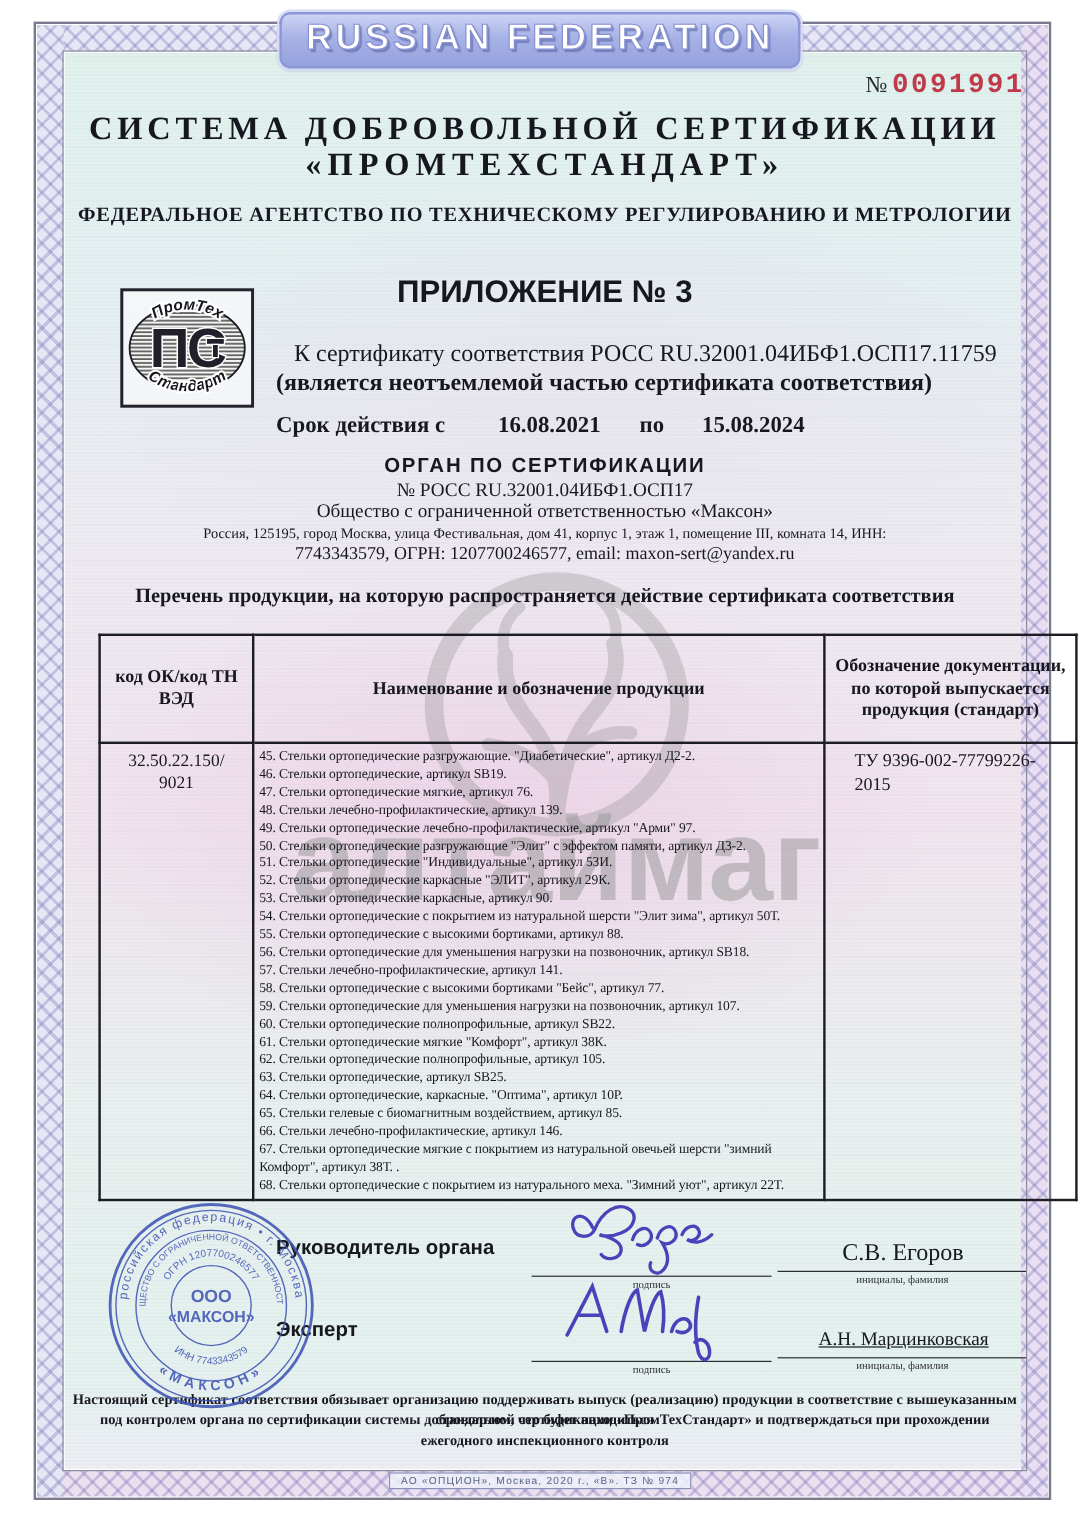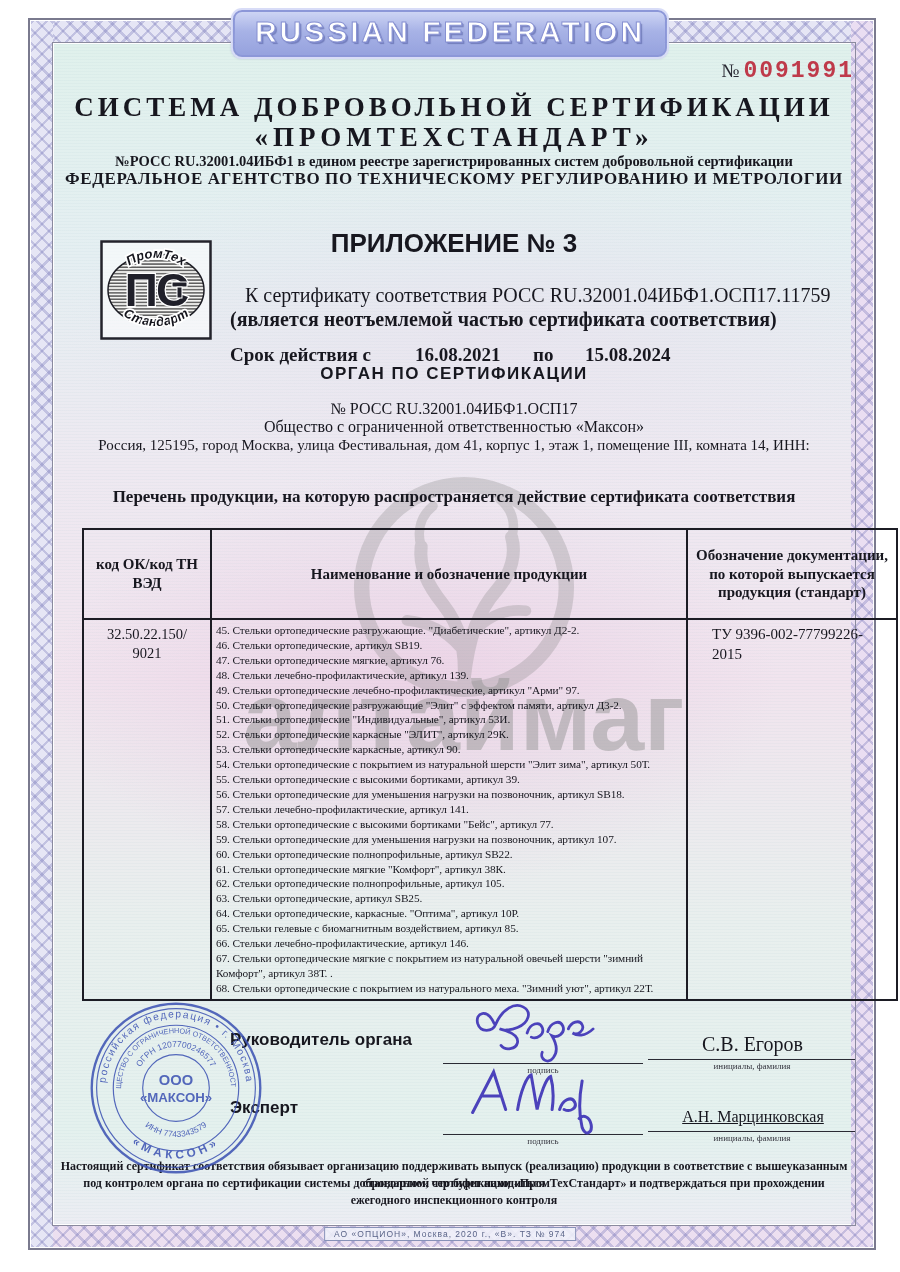--- a/index.html
+++ b/index.html
@@ -48,24 +48,24 @@
   .appendix-title{top:228px;font-family:"Liberation Sans",sans-serif;font-weight:bold;font-size:26px;}
   
   .pts-logo{position:absolute;left:100px;top:240px;z-index:2;}
   
   .ref1{position:absolute;left:245px;top:284px;font-size:20px;font-weight:400;z-index:2;}
   .ref2{position:absolute;left:230px;top:308px;font-size:20px;font-weight:600;z-index:2;}
   .validity{position:absolute;left:0;top:344px;width:900px;z-index:2;font-size:19px;font-weight:bold;}
   .validity span{position:absolute;white-space:nowrap;}
   .v-label{left:230px;} .v-from{left:415px;} .v-po{left:533px;} .v-to{left:585px;}
   
-  .org-h{top:364px;font-family:"Liberation Sans",sans-serif;font-weight:bold;font-size:17px;letter-spacing:1.5px;}
+  .org-h{top:378px;font-family:"Liberation Sans",sans-serif;font-weight:bold;font-size:17px;letter-spacing:1.5px;}
   .org-num{top:400px;font-size:16px;}
   .org-name{top:418px;font-size:16px;}
-  .org-a1{top:437px;font-size:15px;}
+  .org-a1{top:437px;font-size:12px;}
   .org-a2{top:454px;font-size:15px;}
   .prod-h{top:487px;font-weight:bold;font-size:17px;}
   
   .prod-table{position:absolute;left:82px;top:528px;z-index:2;border-collapse:collapse;table-layout:fixed;width:772px;}
   .prod-table td{border:2px solid #1c1c24;vertical-align:top;background:transparent;}
   .hrow td{height:84px;text-align:center;vertical-align:middle;font-weight:bold;font-size:15px;line-height:1.25;padding:2px 6px;}
   .c1{width:114px;} .c2{width:462px;} .c3{width:196px;}
   .code-cell{text-align:center;font-size:14.5px;padding-top:5px;line-height:1.3;}
   .items-cell{padding:3px 4px 0 4px;}
   .items-cell div{font-size:11.3px;letter-spacing:-.1px;line-height:14.9px;}
@@ -122,21 +122,20 @@
   <div class="banner">
     <span>RUSSIAN FEDERATION</span>
   </div>
   <div class="doc-number">
     <span class="pfx">№</span>
     <span class="val">0091991</span>
   </div>
 
   <div class="cline t1">СИСТЕМА ДОБРОВОЛЬНОЙ СЕРТИФИКАЦИИ</div>
   <div class="cline t2">«ПРОМТЕХСТАНДАРТ»</div>
-  <div class="cline t3">№РОСС RU.32001.04ИБФ1 в едином реестре зарегистрированных систем добровольной сертификации</div>
   <div class="cline t4">ФЕДЕРАЛЬНОЕ АГЕНТСТВО ПО ТЕХНИЧЕСКОМУ РЕГУЛИРОВАНИЮ И МЕТРОЛОГИИ</div>
   <div class="cline appendix-title">ПРИЛОЖЕНИЕ № 3</div>
 
   <svg class="pts-logo" width="112" height="100" viewBox="0 0 112 100">
     <defs>
       <pattern id="hatch" width="4" height="3.2" patternUnits="userSpaceOnUse">
         <rect width="4" height="3.2" fill="#f4f4f2"></rect>
           <rect y="1.1" width="4" height="1.1" fill="#2a2a2a"></rect>
       </pattern>
       <path id="arcT" d="M 14 52 A 42 34 0 0 1 98 52"></path>
@@ -161,20 +160,21 @@
     <span class="v-label">Срок действия с</span>
     <span class="v-from">16.08.2021</span>
     <span class="v-po">по</span>
     <span class="v-to">15.08.2024</span>
   </div>
 
   <div class="cline org-h">ОРГАН ПО СЕРТИФИКАЦИИ</div>
   <div class="cline org-num">№ РОСС RU.32001.04ИБФ1.ОСП17</div>
   <div class="cline org-name">Общество с ограниченной ответственностью «Максон»</div>
   <div class="cline org-a1">Россия, 125195, город Москва, улица Фестивальная, дом 41, корпус 1, этаж 1, помещение III, комната 14, ИНН:</div>
+  <div class="cline org-a2">7743343579, ОГРН: 1207700246577, email: maxon-sert@yandex.ru</div>
 
   <div class="cline prod-h">Перечень продукции, на которую распространяется действие сертификата соответствия</div>
   <table class="prod-table">
     <tbody>
         <tr class="hrow">
       <td class="c1">код ОК/код ТН ВЭД</td>
       <td class="c2">Наименование и обозначение продукции</td>
       <td class="c3">Обозначение документации, по которой выпускается продукция (стандарт)</td>
     </tr>
     <tr class="body-row">
@@ -187,21 +187,21 @@
               <div>45. Стельки ортопедические разгружающие. "Диабетические", артикул Д2-2.</div>
               <div>46. Стельки ортопедические, артикул SB19.</div>
               <div>47. Стельки ортопедические мягкие, артикул 76.</div>
               <div>48. Стельки лечебно-профилактические, артикул 139.</div>
               <div>49. Стельки ортопедические лечебно-профилактические, артикул "Арми" 97.</div>
               <div>50. Стельки ортопедические разгружающие "Элит" с эффектом памяти, артикул Д3-2.</div>
               <div>51. Стельки ортопедические "Индивидуальные", артикул 53И.</div>
               <div>52. Стельки ортопедические каркасные "ЭЛИТ", артикул 29К.</div>
               <div>53. Стельки ортопедические каркасные, артикул 90.</div>
               <div>54. Стельки ортопедические с покрытием из натуральной шерсти "Элит зима", артикул 50Т.</div>
-              <div>55. Стельки ортопедические с высокими бортиками, артикул 39.</div>
+              <div>55. Стельки ортопедические с высокими бортиками, артикул 88.</div>
               <div>56. Стельки ортопедические для уменьшения нагрузки на позвоночник, артикул SB18.</div>
               <div>57. Стельки лечебно-профилактические, артикул 141.</div>
               <div>58. Стельки ортопедические с высокими бортиками "Бейс", артикул 77.</div>
               <div>59. Стельки ортопедические для уменьшения нагрузки на позвоночник, артикул 107.</div>
               <div>60. Стельки ортопедические полнопрофильные, артикул SB22.</div>
               <div>61. Стельки ортопедические мягкие "Комфорт", артикул 38К.</div>
               <div>62. Стельки ортопедические полнопрофильные, артикул 105.</div>
               <div>63. Стельки ортопедические, артикул SB25.</div>
               <div>64. Стельки ортопедические, каркасные. "Оптима", артикул 10Р.</div>
               <div>65. Стельки гелевые с биомагнитным воздействием, артикул 85.</div>

